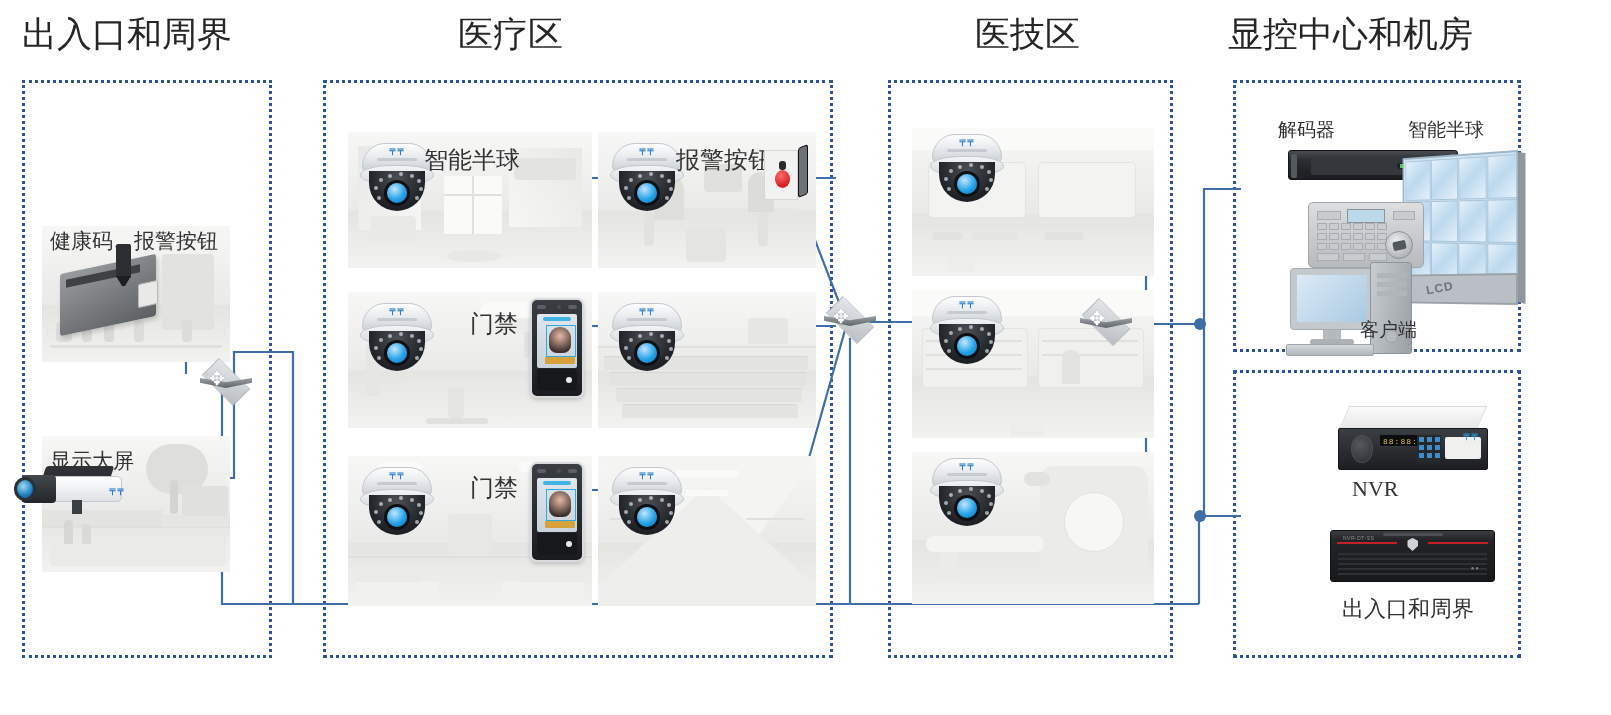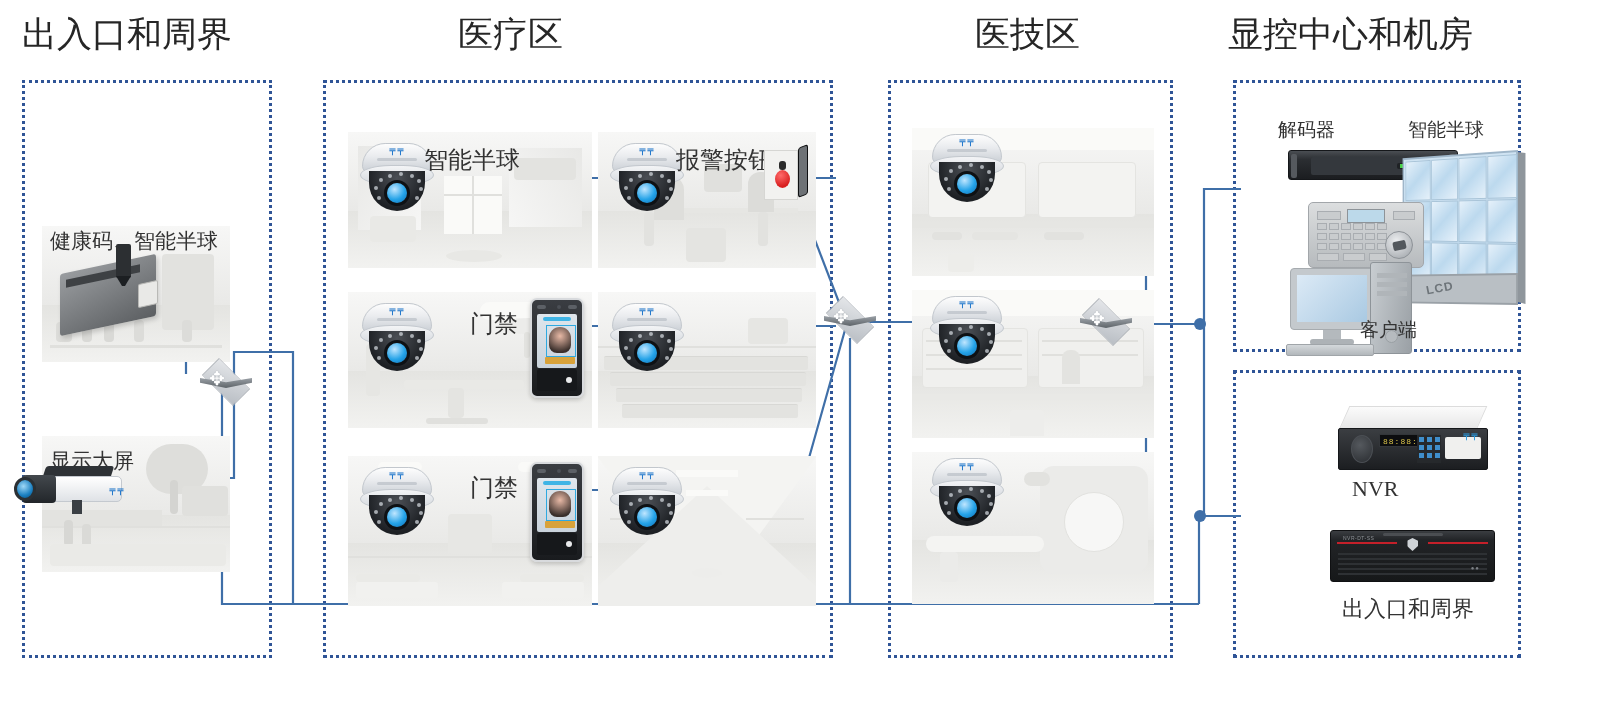--- a/index.html
+++ b/index.html
@@ -270,21 +270,21 @@
     <div style="position:absolute;left:18px;top:38px;width:96px;height:62px;
                 background:linear-gradient(160deg,#9a9da0,#5c5f62);
                 transform:skewY(-12deg);border-radius:3px;box-shadow:2px 3px 5px rgba(0,0,0,.18);"></div>
     <div style="position:absolute;left:24px;top:46px;width:74px;height:8px;background:#3e4144;transform:skewY(-12deg);"></div>
     <div style="position:absolute;left:74px;top:18px;width:15px;height:34px;background:#2c2f32;border-radius:2px;"></div>
     <div style="position:absolute;left:74px;top:50px;width:15px;height:10px;
                 background:#1c1f22;clip-path:polygon(0 0,100% 0,60% 100%,40% 100%);"></div>
     <div style="position:absolute;left:96px;top:56px;width:18px;height:22px;background:#e9e9e7;
                 border:1px solid #b9b9b6;border-radius:2px;transform:skewY(-12deg);"></div>
   </div>
-  <div class="olabel" style="left:50px;top:230px;font-size:21px;">健康码、智能半球</div>
+  <div class="olabel" style="left:50px;top:230px;font-size:21px;">健康码、报警按钮</div>
 
   <div class="photo tint-out" style="left:42px;top:436px;width:188px;height:136px;">
     <div class="sky"></div>
       <div class="floor"></div>
     <div class="soft" style="left:104px;top:8px;width:62px;height:50px;background:#dededb;border-radius:28px;"></div>
     <div class="soft" style="left:128px;top:44px;width:8px;height:34px;background:#d4d4d1;"></div>
     <div class="soft" style="left:140px;top:50px;width:46px;height:30px;background:#e0e0dd;"></div>
     <div class="bar" style="left:0px;top:74px;width:120px;height:16px;background:#e3e3e0;"></div>
     <div class="bar" style="left:0px;top:90px;width:188px;height:2px;"></div>
     <div class="soft" style="left:22px;top:84px;width:9px;height:26px;background:#d7d7d4;border-radius:4px;"></div>

